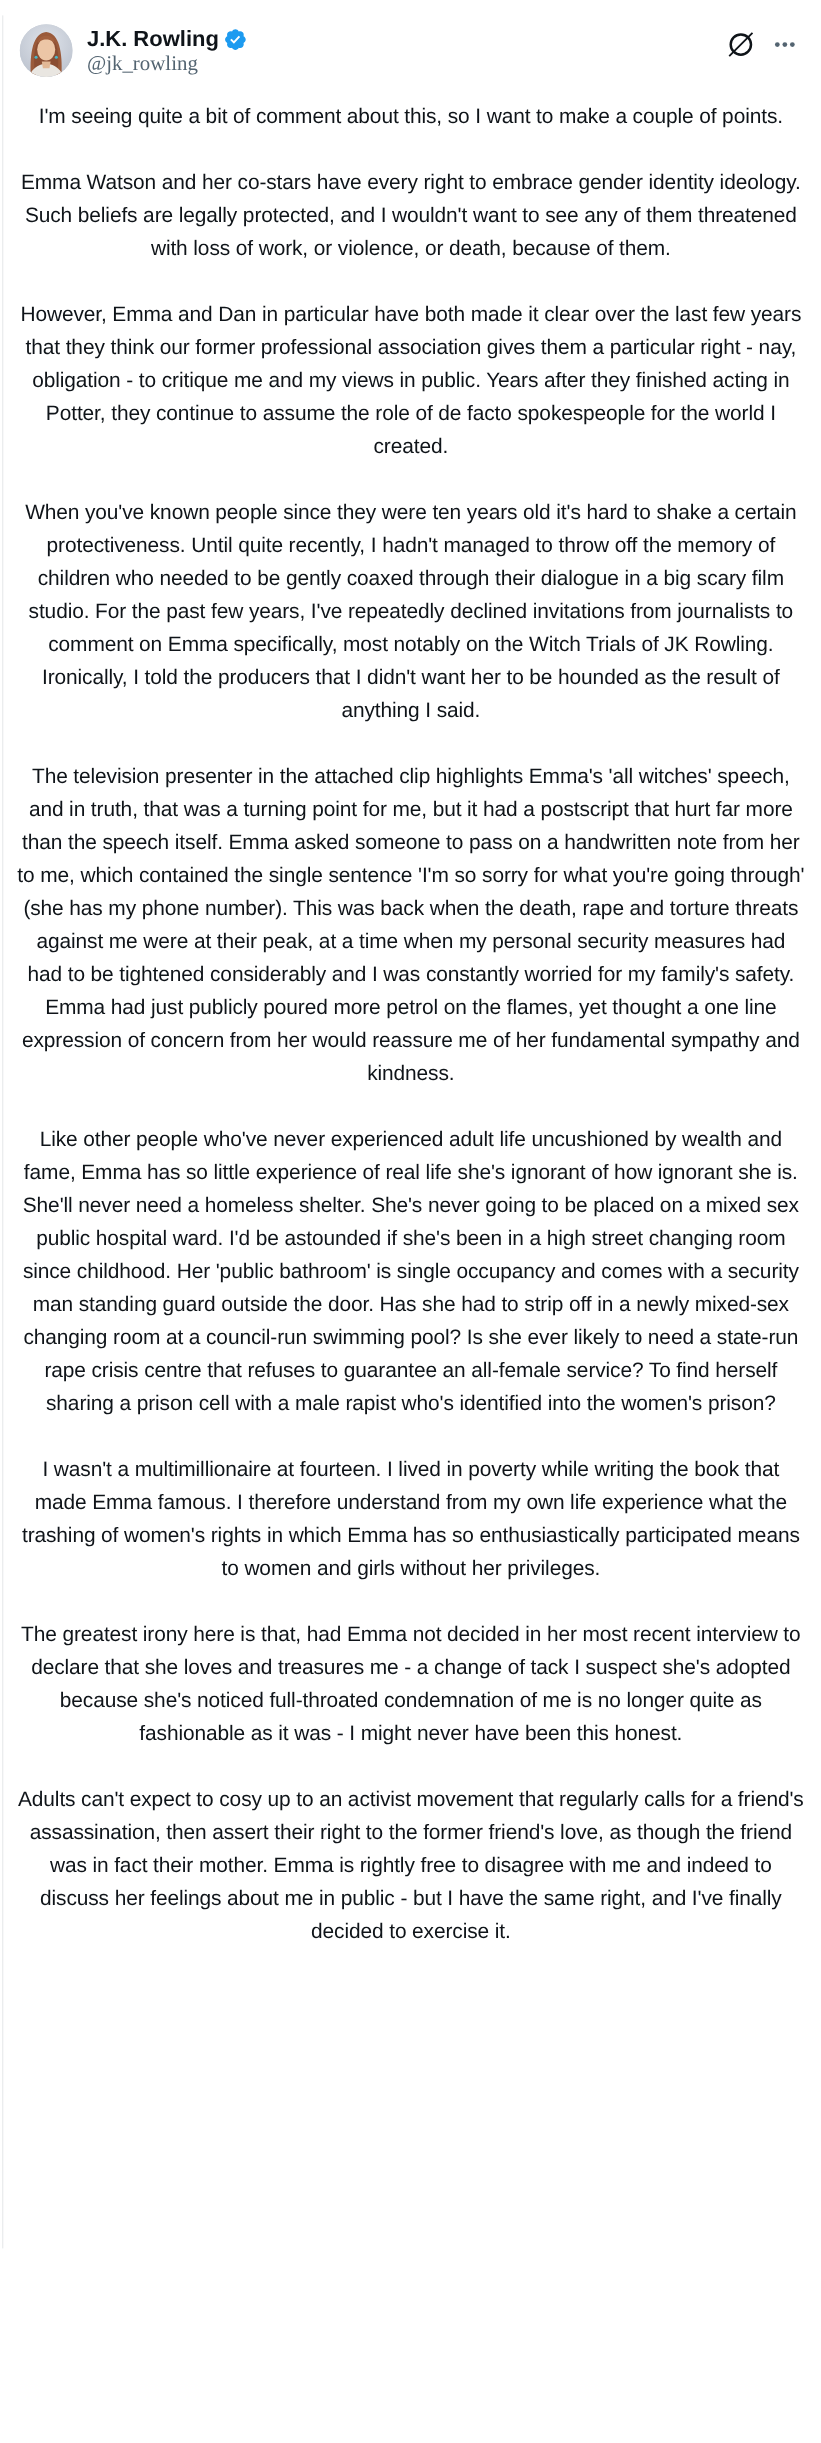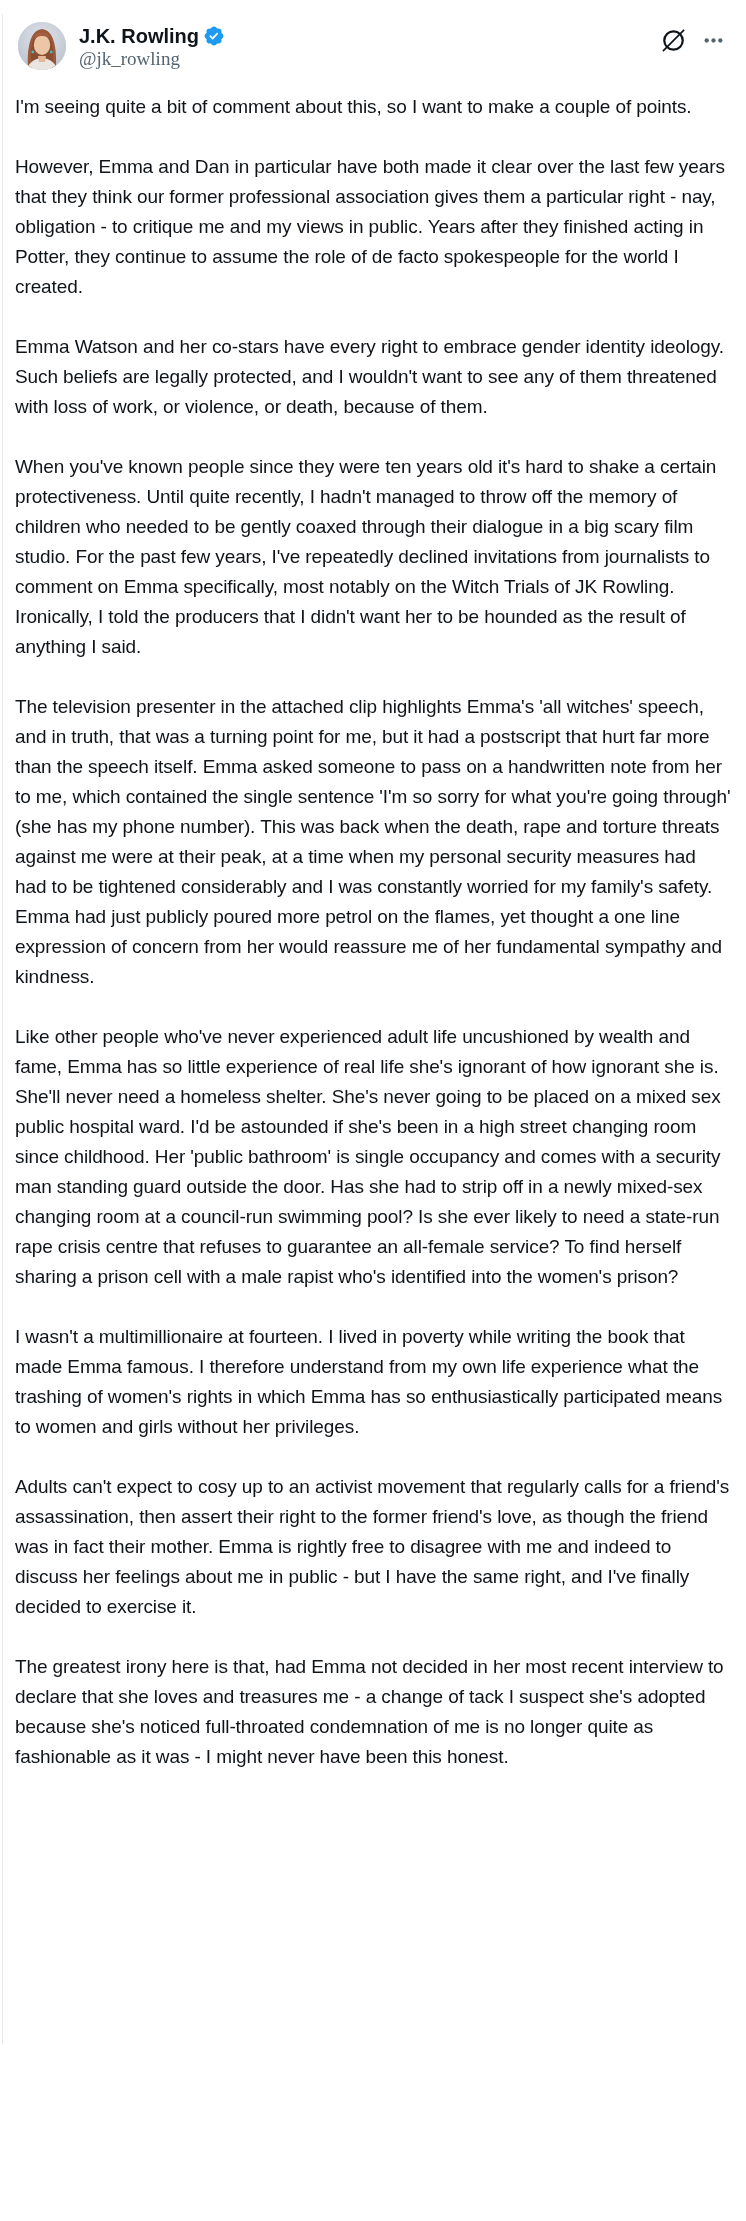--- a/index.html
+++ b/index.html
@@ -77,21 +77,21 @@
     justify-content: center;
   }
   .tweet-text {
     margin-top: 22px;
     padding: 0 14px 0 15px;
     font-size: 19px;
     line-height: 30px;
     letter-spacing: -0.1px;
     color: #0f1419;
   }
-  .tweet-text p { margin: 0 0 30px 0; }
+  .tweet-text p { margin: 0 0 30px 0; text-align: center; }
   .tweet-text p:last-child { margin-bottom: 0; }
 </style>
 </head>
 <body>
 
 <div class="post">
   <div class="edge-line"></div>
 
   <header class="post-header">
     <div class="avatar">
@@ -138,22 +138,22 @@
           <circle cx="3.5" cy="10" r="2.05" fill="#536471"></circle>
           <circle cx="10" cy="10" r="2.05" fill="#536471"></circle>
           <circle cx="16.5" cy="10" r="2.05" fill="#536471"></circle>
         </svg>
       </button>
     </div>
   </header>
 
   <div class="tweet-text">
     <p>I'm seeing quite a bit of comment about this, so I want to make a couple of points.</p>
+    <p>Emma Watson and her co-stars have every right to embrace gender identity ideology. Such beliefs are legally protected, and I wouldn't want to see any of them threatened with loss of work, or violence, or death, because of them.</p>
     <p>However, Emma and Dan in particular have both made it clear over the last few years that they think our former professional association gives them a particular right - nay, obligation - to critique me and my views in public. Years after they finished acting in Potter, they continue to assume the role of de facto spokespeople for the world I created.</p>
-    <p>Emma Watson and her co-stars have every right to embrace gender identity ideology. Such beliefs are legally protected, and I wouldn't want to see any of them threatened with loss of work, or violence, or death, because of them.</p>
     <p>When you've known people since they were ten years old it's hard to shake a certain protectiveness. Until quite recently, I hadn't managed to throw off the memory of children who needed to be gently coaxed through their dialogue in a big scary film studio. For the past few years, I've repeatedly declined invitations from journalists to comment on Emma specifically, most notably on the Witch Trials of JK Rowling. Ironically, I told the producers that I didn't want her to be hounded as the result of anything I said.</p>
     <p>The television presenter in the attached clip highlights Emma's 'all witches' speech, and in truth, that was a turning point for me, but it had a postscript that hurt far more than the speech itself. Emma asked someone to pass on a handwritten note from her to me, which contained the single sentence 'I'm so sorry for what you're going through' (she has my phone number). This was back when the death, rape and torture threats against me were at their peak, at a time when my personal security measures had had to be tightened considerably and I was constantly worried for my family's safety. Emma had just publicly poured more petrol on the flames, yet thought a one line expression of concern from her would reassure me of her fundamental sympathy and kindness.</p>
     <p>Like other people who've never experienced adult life uncushioned by wealth and fame, Emma has so little experience of real life she's ignorant of how ignorant she is. She'll never need a homeless shelter. She's never going to be placed on a mixed sex public hospital ward. I'd be astounded if she's been in a high street changing room since childhood. Her 'public bathroom' is single occupancy and comes with a security man standing guard outside the door. Has she had to strip off in a newly mixed-sex changing room at a council-run swimming pool? Is she ever likely to need a state-run rape crisis centre that refuses to guarantee an all-female service? To find herself sharing a prison cell with a male rapist who's identified into the women's prison?</p>
     <p>I wasn't a multimillionaire at fourteen. I lived in poverty while writing the book that made Emma famous. I therefore understand from my own life experience what the trashing of women's rights in which Emma has so enthusiastically participated means to women and girls without her privileges.</p>
+    <p>The greatest irony here is that, had Emma not decided in her most recent interview to declare that she loves and treasures me - a change of tack I suspect she's adopted because she's noticed full-throated condemnation of me is no longer quite as fashionable as it was - I might never have been this honest.</p>
     <p>Adults can't expect to cosy up to an activist movement that regularly calls for a friend's assassination, then assert their right to the former friend's love, as though the friend was in fact their mother. Emma is rightly free to disagree with me and indeed to discuss her feelings about me in public - but I have the same right, and I've finally decided to exercise it.</p>
-    <p>The greatest irony here is that, had Emma not decided in her most recent interview to declare that she loves and treasures me - a change of tack I suspect she's adopted because she's noticed full-throated condemnation of me is no longer quite as fashionable as it was - I might never have been this honest.</p>
   </div>
 </div>
 
 </body></html>

